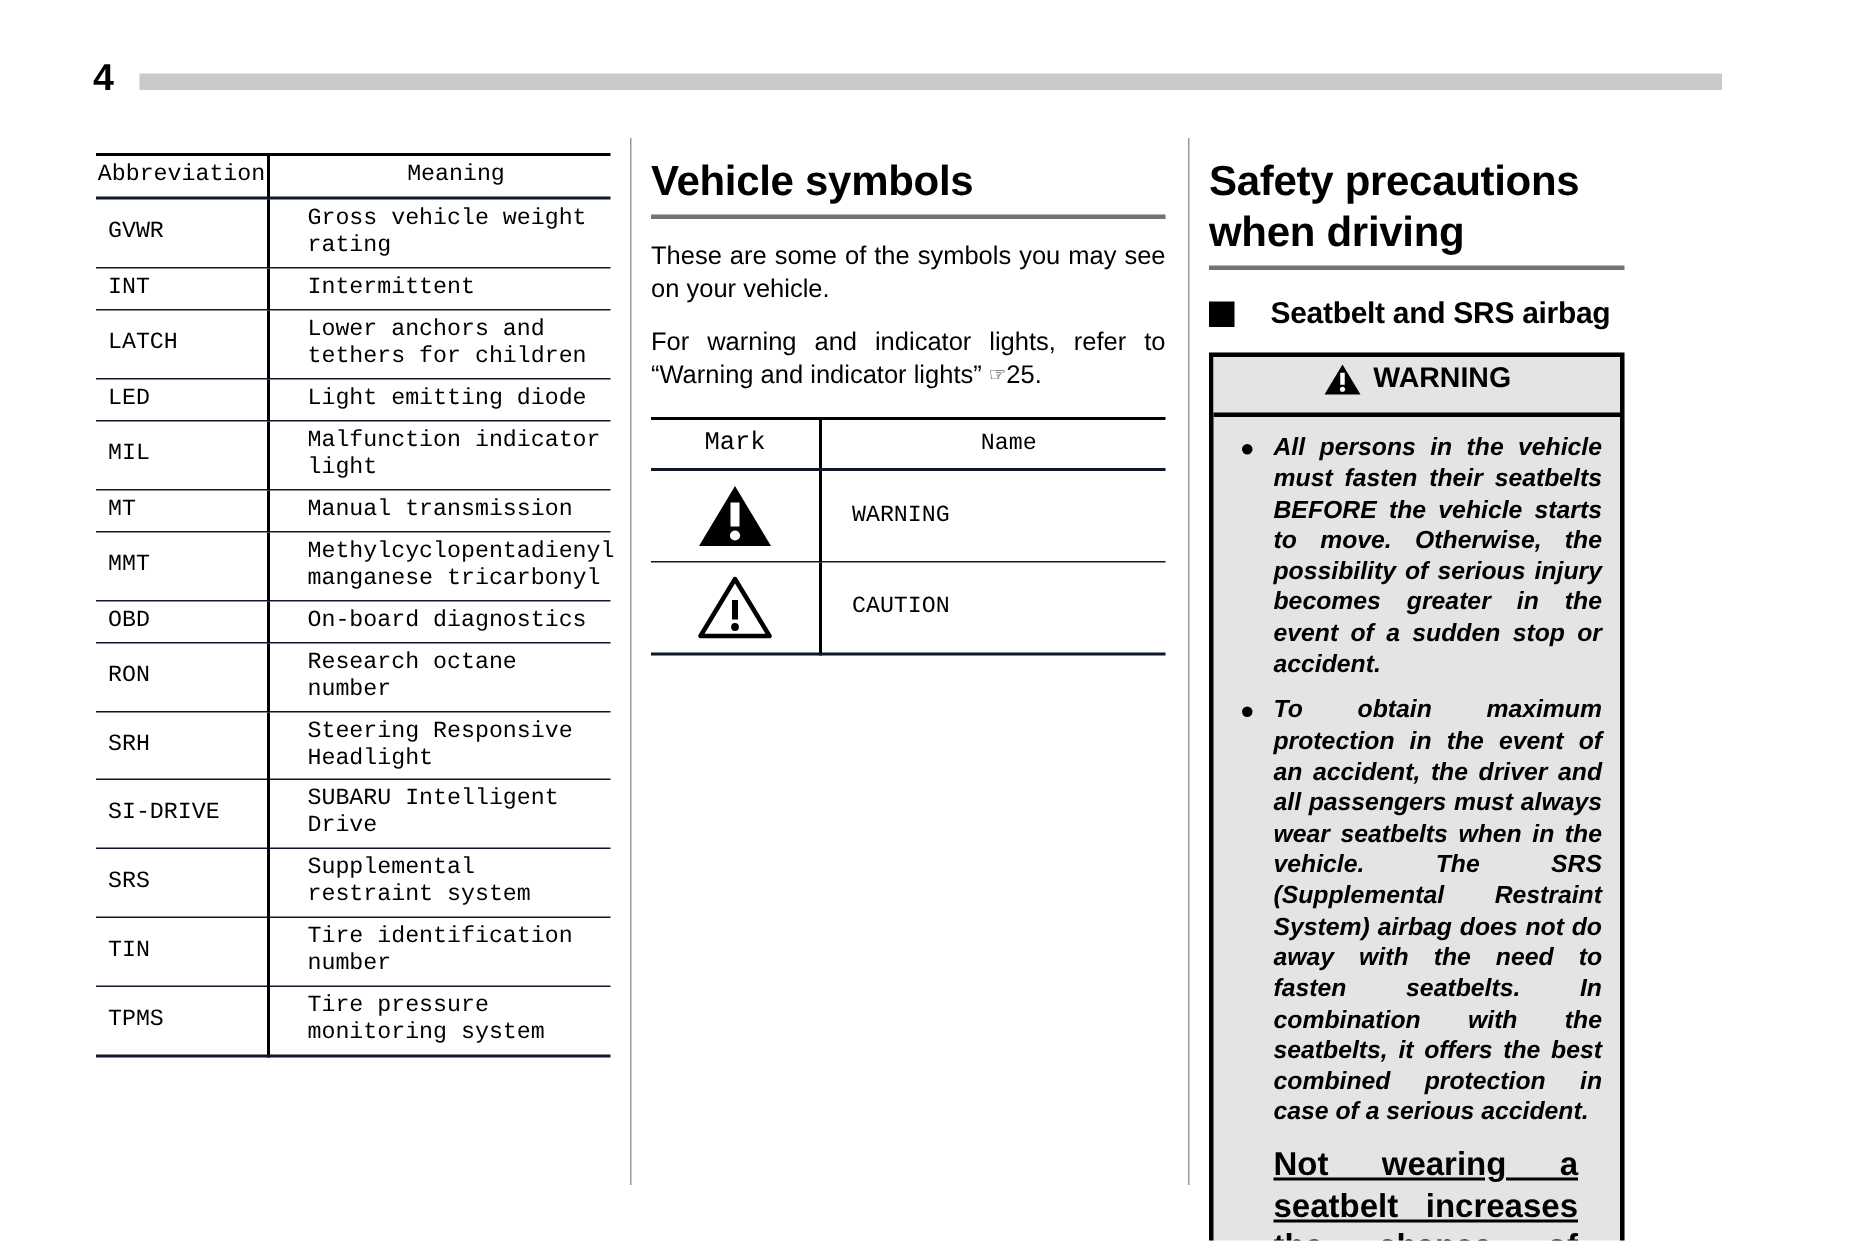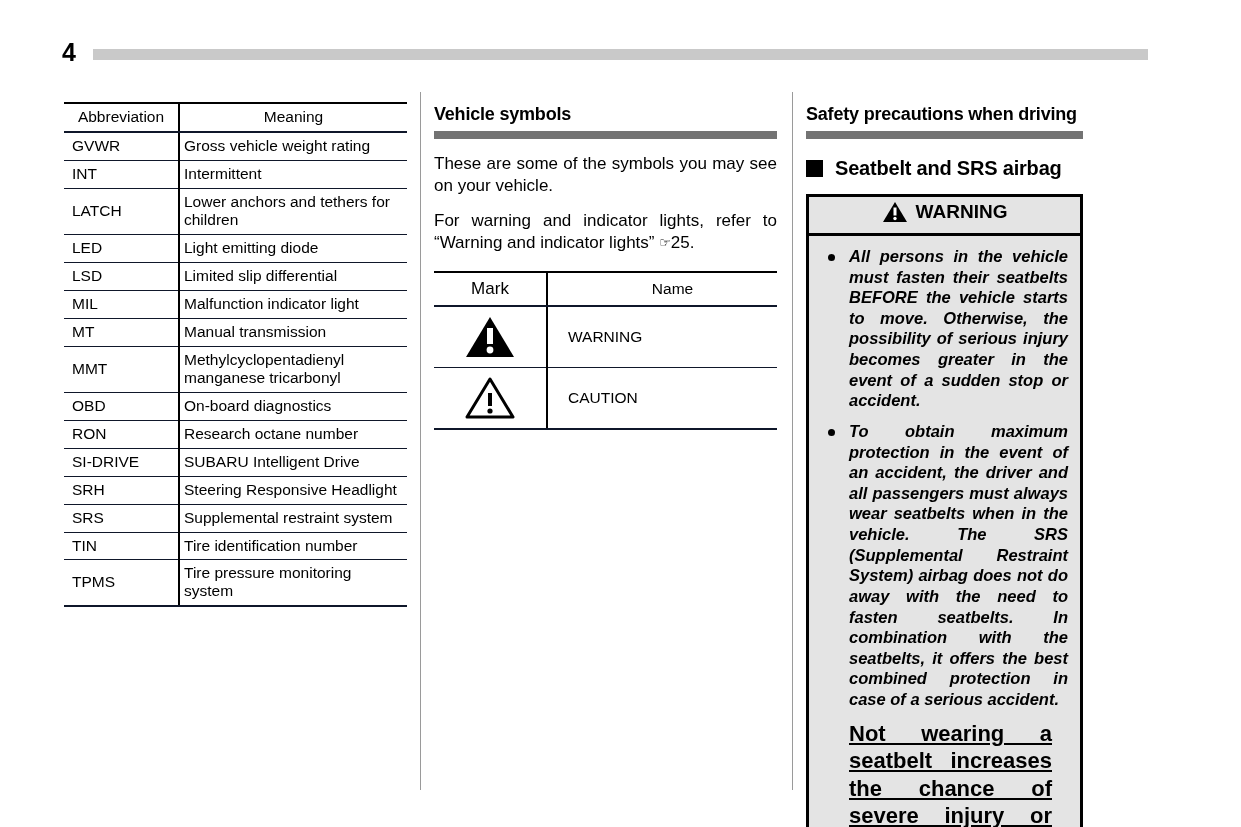--- a/index.html
+++ b/index.html
@@ -75,48 +75,49 @@
   table.doc-table td,
   table.doc-table th {
     border-top: 1px solid #000;
     border-bottom: 1px solid #0f172a;
     padding: 4px 0 5px 0;
     font-size: 15.5px;
     line-height: 1.16;
     font-weight: normal;
     vertical-align: middle;
     text-align: left;
+    font-family: Liberation Mono, monospace;
   }
   table.doc-table th {
     text-align: center;
   }
   #abbr-table { margin-top: 10px; }
   #abbr-table .c-abbr {
     width: 114px;
     padding-left: 8px;
     border-right: 2px solid #000;
   }
   #abbr-table .c-mean {
-    padding-left: 4px;
+    padding-left: 25px;
     padding-right: 4px;
   }
   #abbr-table th.c-abbr { padding-left: 0; }
   #abbr-table tr:first-child td,
   #abbr-table tr:first-child th { border-top-width: 2px; }
   #abbr-table tr:last-child td { border-bottom-width: 2px; }
   #abbr-table thead th { border-bottom-width: 2px; }
 
   
   .section-title {
-    font-size: 18px;
+    font-size: 28px;
     font-weight: bold;
     line-height: 1.22;
     margin: 12px 0 0 0;
     padding: 0 0 5px 0;
-    border-bottom: 8px solid #737373;
+    border-bottom: 3px solid #737373;
     letter-spacing: -0.2px;
   }
   .intro-text {
     font-size: 17px;
     line-height: 1.27;
     margin: 14px 0 0 0;
     text-align: justify;
   }
   .hand-ref {
     font-size: 13px;
@@ -144,21 +145,21 @@
 
   .tri-svg { display: block; margin: 0 auto; }
 
   
   .subsection-title {
     font-size: 20px;
     font-weight: bold;
     margin: 18px 0 0 0;
     display: flex;
     align-items: center;
-    gap: 12px;
+    gap: 24px;
     letter-spacing: -0.2px;
   }
   .square-bullet {
     display: inline-block;
     width: 17px;
     height: 17px;
     background: #000;
     flex: 0 0 auto;
   }
 
@@ -254,50 +255,46 @@
         </tr>
         <tr>
           <td class="c-abbr">LATCH</td>
           <td class="c-mean">Lower anchors and tethers for children</td>
         </tr>
         <tr>
           <td class="c-abbr">LED</td>
           <td class="c-mean">Light emitting diode</td>
         </tr>
         <tr>
-          <td class="c-abbr">LSD</td>
-          <td class="c-mean">Limited slip differential</td>
-        </tr>
-        <tr>
           <td class="c-abbr">MIL</td>
           <td class="c-mean">Malfunction indicator light</td>
         </tr>
         <tr>
           <td class="c-abbr">MT</td>
           <td class="c-mean">Manual transmission</td>
         </tr>
         <tr>
           <td class="c-abbr">MMT</td>
           <td class="c-mean">Methylcyclopentadienyl manganese tricarbonyl</td>
         </tr>
         <tr>
           <td class="c-abbr">OBD</td>
           <td class="c-mean">On-board diagnostics</td>
         </tr>
         <tr>
           <td class="c-abbr">RON</td>
           <td class="c-mean">Research octane number</td>
         </tr>
         <tr>
+          <td class="c-abbr">SRH</td>
+          <td class="c-mean">Steering Responsive Headlight</td>
+        </tr>
+        <tr>
           <td class="c-abbr">SI-DRIVE</td>
           <td class="c-mean">SUBARU Intelligent Drive</td>
-        </tr>
-        <tr>
-          <td class="c-abbr">SRH</td>
-          <td class="c-mean">Steering Responsive Headlight</td>
         </tr>
         <tr>
           <td class="c-abbr">SRS</td>
           <td class="c-mean">Supplemental restraint system</td>
         </tr>
         <tr>
           <td class="c-abbr">TIN</td>
           <td class="c-mean">Tire identification number</td>
         </tr>
         <tr>

